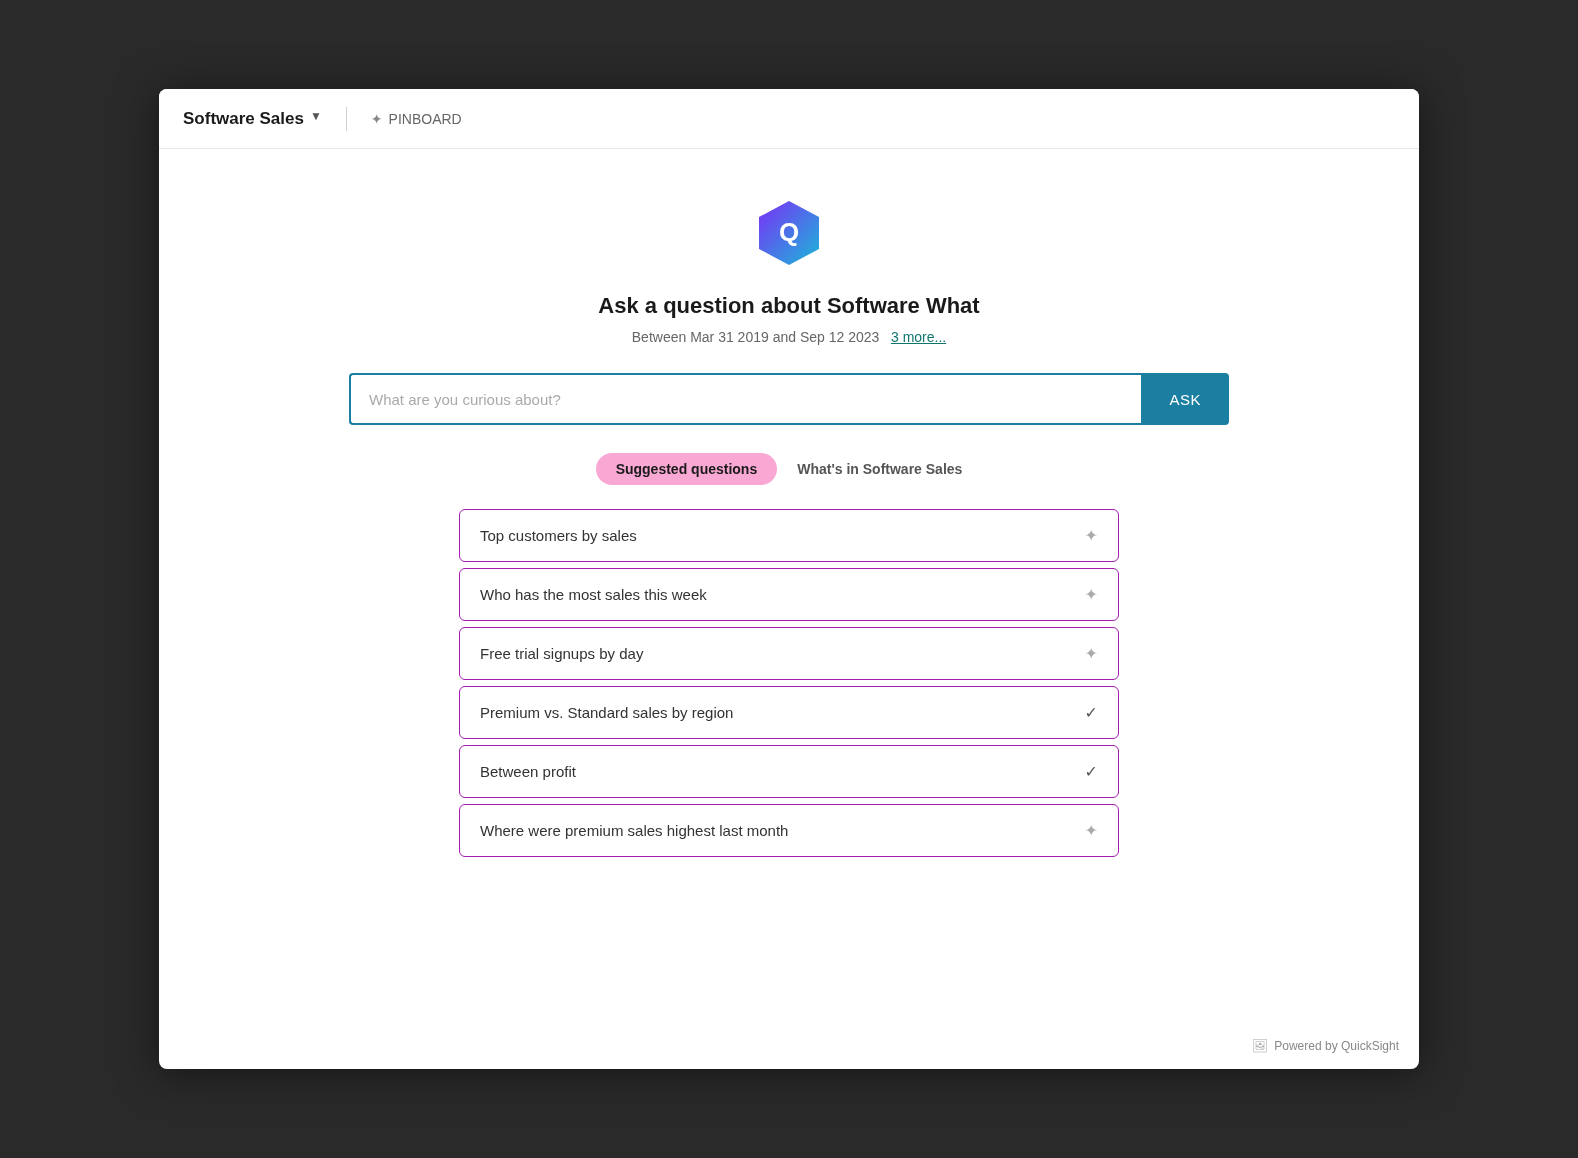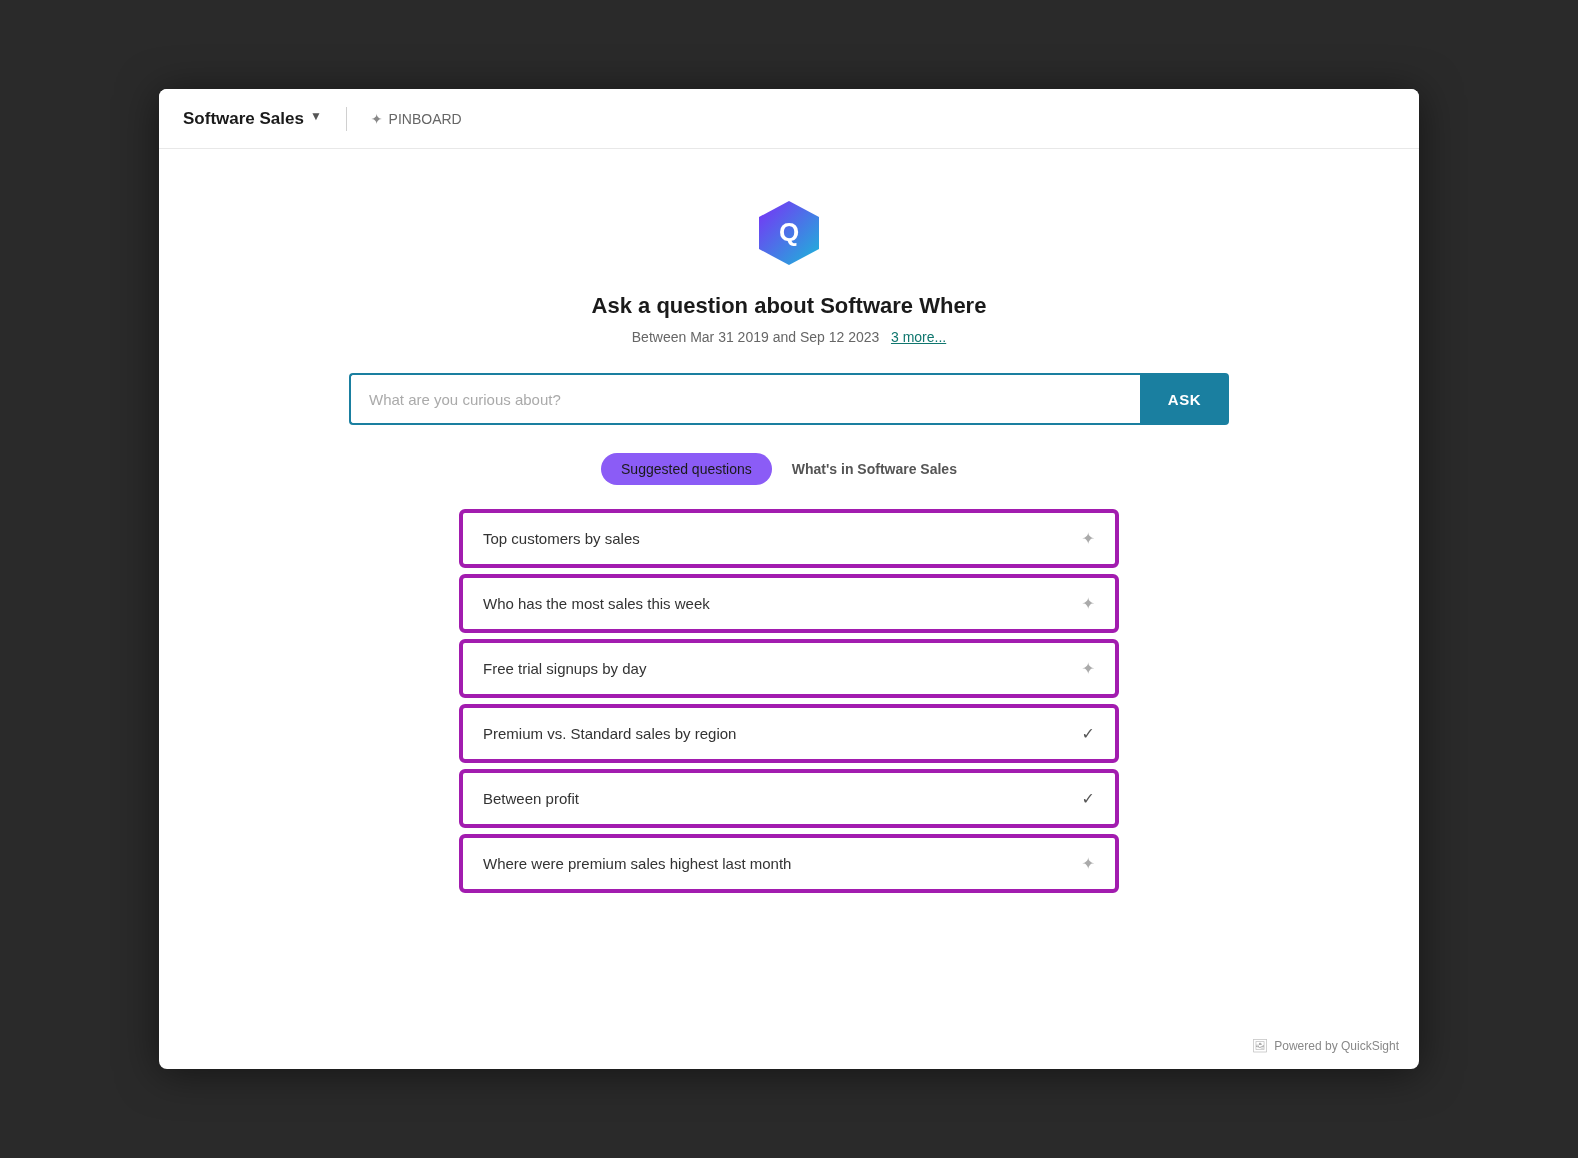--- a/index.html
+++ b/index.html
@@ -143,21 +143,21 @@
     .search-input::placeholder {
       color: #aaa;
     }
 
     .ask-button {
       height: 52px;
       padding: 0 28px;
       background: #1a7fa0;
       color: #fff;
       font-size: 15px;
-      font-weight: 700;
+      font-weight: 400;
       border: none;
       border-radius: 0 4px 4px 0;
       cursor: pointer;
       letter-spacing: 0.5px;
     }
 
     
     .tabs-container {
       display: flex;
       align-items: center;
@@ -169,40 +169,40 @@
     .tab {
       padding: 8px 20px;
       font-size: 14px;
       cursor: pointer;
       color: #555;
       border-radius: 20px;
       font-weight: 700;
     }
 
     .tab.active {
-      background: #8b5cf6;
+      background: #f9a8d4;
       color: #1a1a1a;
-      font-weight: 400;
+      font-weight: 700;
     }
 
     
     .questions-list {
       width: 100%;
       max-width: 660px;
       display: flex;
       flex-direction: column;
       gap: 6px;
     }
 
     .question-item {
       display: flex;
       align-items: center;
       justify-content: space-between;
       padding: 16px 20px;
-      border: 4px solid #a21caf;
+      border: 1px solid #a21caf;
       border-radius: 6px;
       background: #fff;
       cursor: pointer;
       transition: background 0.15s;
     }
 
     .question-text {
       font-size: 15px;
       color: #333;
     }
@@ -258,21 +258,21 @@
           <linearGradient id="hexGrad" x1="0%" y1="0%" x2="100%" y2="100%">
             <stop offset="0%" style="stop-color:#7b2ff7;stop-opacity:1"></stop>
             <stop offset="100%" style="stop-color:#1ab8d8;stop-opacity:1"></stop>
           </linearGradient>
         </defs>
         <polygon points="36,4 66,20 66,52 36,68 6,52 6,20" fill="url(#hexGrad)" rx="4"></polygon>
         <text x="36" y="44" text-anchor="middle" font-size="26" font-weight="bold" fill="white" font-family="Arial">Q</text>
       </svg>
     </div>
 
-    <h1 class="page-title">Ask a question about Software Where</h1>
+    <h1 class="page-title">Ask a question about Software What</h1>
 
     <div class="date-range">
       <span>Between Mar 31 2019 and Sep 12 2023</span>
       &nbsp;
       <a class="date-range-link">3 more...</a>
     </div>
 
     <div class="search-container">
       <input type="text" class="search-input" placeholder="What are you curious about?" style="">
       <button class="ask-button">ASK</button>

